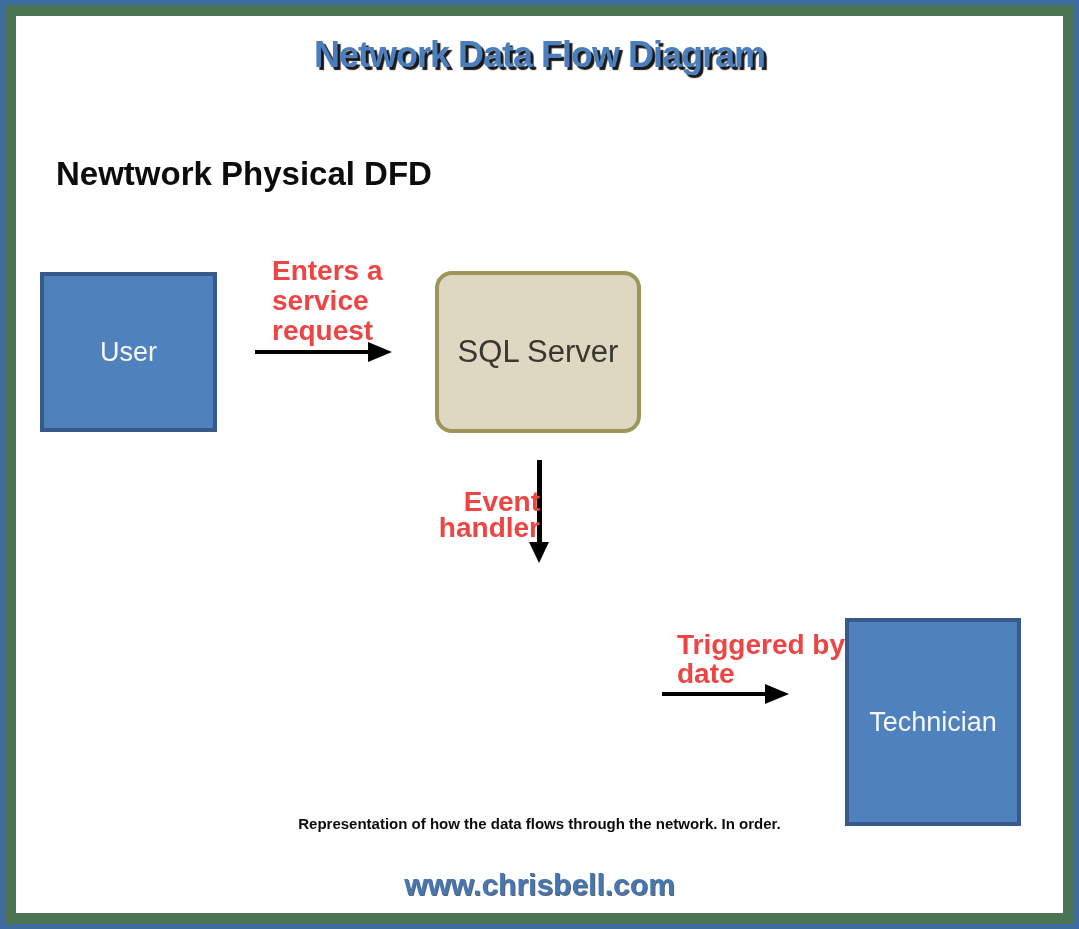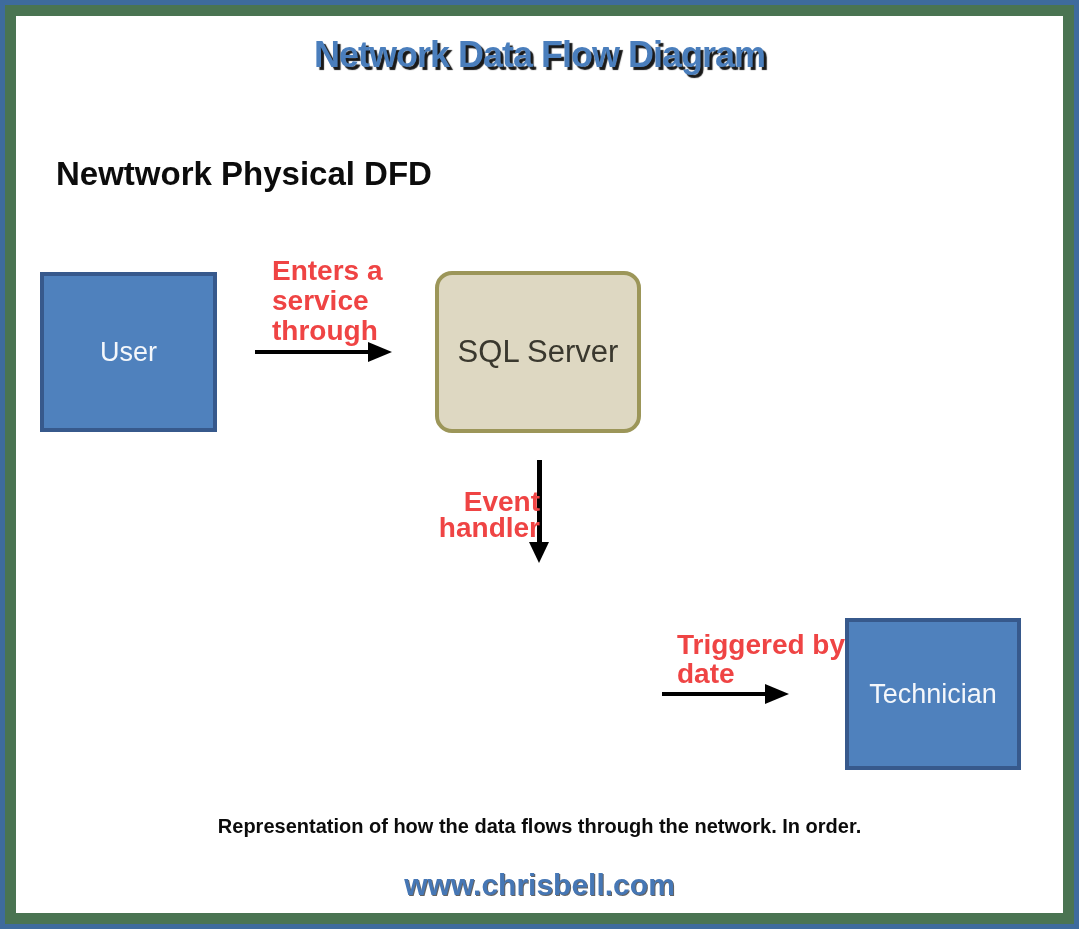--- a/index.html
+++ b/index.html
@@ -71,21 +71,21 @@
   .node-tan {
     background: var(--node_tan_fill, #ded8c2);
     border: 4px solid var(--node_tan_border, #9c9659);
     border-radius: 17px;
     color: #3a382e;
     font-size: 31px;
   }
   .user-node       { left: 40px;  top: 272px; width: 177px; height: 160px; }
   .sql-node        { left: 435px; top: 271px; width: 206px; height: 162px; }
   .client-node     { left: 435px; top: 617px; width: 206px; height: 163px; }
-  .technician-node { left: 845px; top: 618px; width: 176px; height: 152px; }
+  .technician-node { left: 845px; top: 618px; width: 176px; height: 208px; }
 
   .flow-label {
     position: absolute;
     font-size: 28px;
     font-weight: bold;
     color: #ef4444;
     line-height: 30px;
     z-index: 2;
   }
   .label-enters    { left: 272px; top: 256px; }
@@ -119,21 +119,21 @@
                      border-left: 24px solid #000;
                      border-top: 10px solid transparent;
                      border-bottom: 10px solid transparent; }
 
   .caption-text {
     position: absolute;
     left: 0;
     right: 0;
     top: 815px;
     text-align: center;
-    font-size: 20px;
+    font-size: 15px;
     font-weight: bold;
     color: #0c0c0c;
     z-index: 2;
   }
   .footer-link {
     position: absolute;
     left: 0;
     right: 0;
     top: 868px;
     text-align: center;
@@ -156,21 +156,21 @@
 
   <div class="section-subtitle">Newtwork Physical DFD</div>
 
   <div class="node node-blue user-node">
     <span>User</span>
   </div>
 
   <div class="flow-label label-enters">
     <span>Enters a</span>
     <span>service</span>
-    <span>through</span>
+    <span>request</span>
   </div>
   <div class="arrow-line line-user-sql"></div>
   <div class="arrow-head head-user-sql"></div>
 
   <div class="node node-tan sql-node">
     <span>SQL Server</span>
   </div>
 
   <div class="flow-label label-event">
     <span>Event handler</span>

